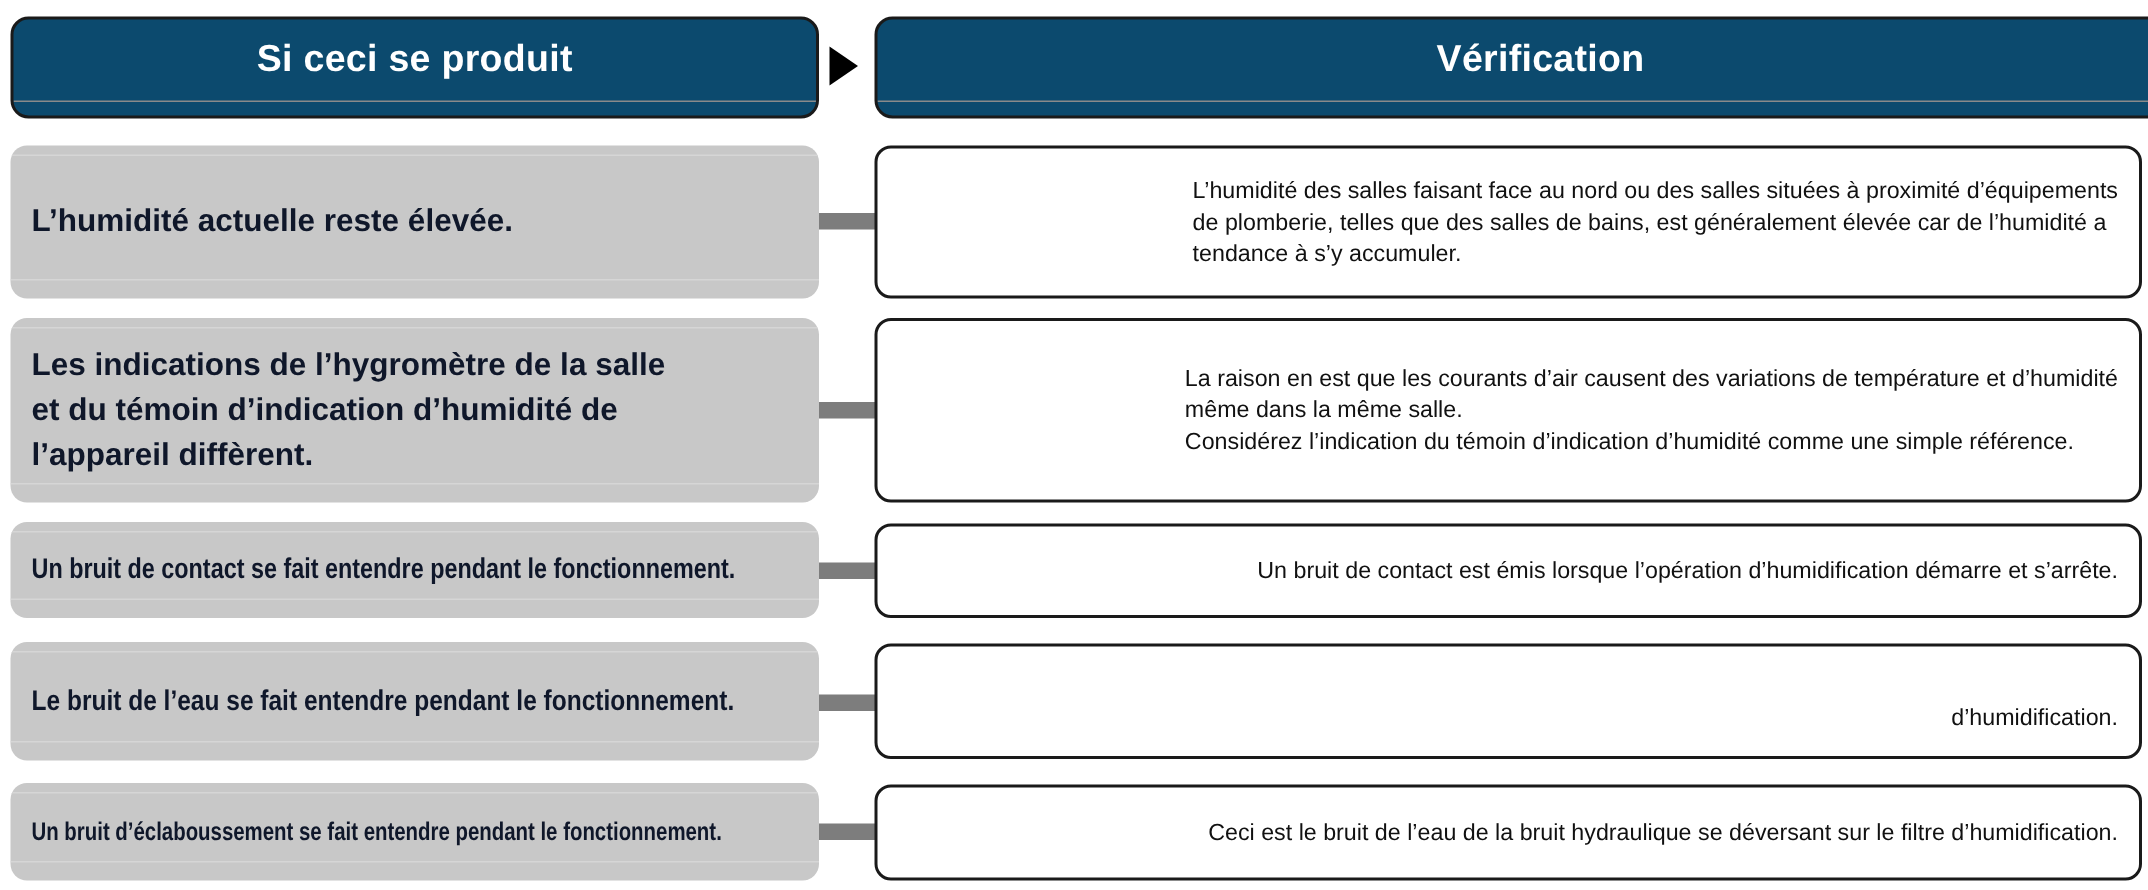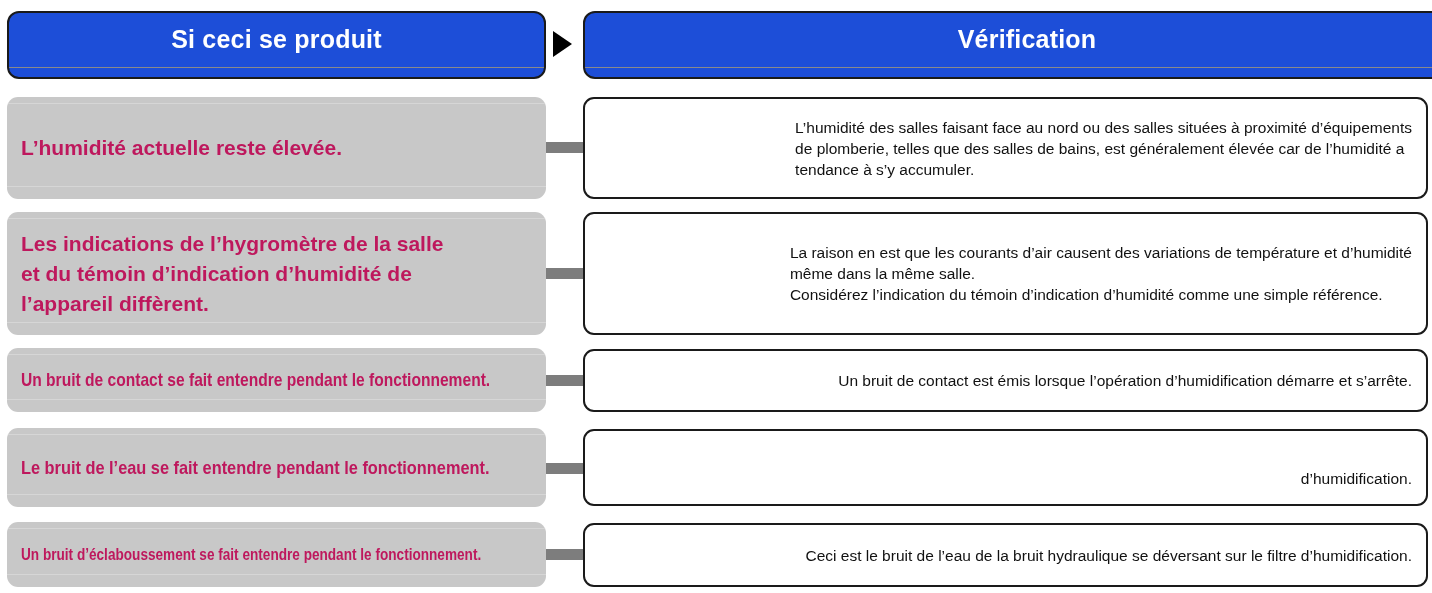--- a/index.html
+++ b/index.html
@@ -1,24 +1,24 @@
 <!DOCTYPE html>
 <html><head>
 <meta charset="utf-8">
 <style>
   html, body { margin:0; padding:0; background:#ffffff; }
   body { width:1432px; height:593px; position:relative; overflow:hidden; font-family:"Liberation Sans", sans-serif; }
-  .hdr { position:absolute; top:11px; height:68px; background:#1d4ed8; border:2px solid #1a1a1a; border-radius:12px; box-sizing:border-box; overflow:hidden; }
+  .hdr { position:absolute; top:11px; height:68px; background:#0c4a6e; border:2px solid #1a1a1a; border-radius:12px; box-sizing:border-box; overflow:hidden; }
   .hdr::after { content:""; position:absolute; left:0; right:0; top:54px; height:1px; background:#8a8a8a; }
   .hdr-text { position:absolute; left:0; right:0; top:12px; text-align:center; color:#ffffff; font-weight:bold; font-size:25px; letter-spacing:0.2px; }
   #hdr-left { left:7px; width:539px; }
   #hdr-right { left:583px; width:888px; }
   .arrow { position:absolute; left:553px; top:31px; width:0; height:0; border-top:13px solid transparent; border-bottom:13px solid transparent; border-left:19px solid #000; }
 
-  .cond { position:absolute; left:7px; width:539px; background:#c8c8c8; border-radius:11px; box-sizing:border-box; display:flex; align-items:center; padding-left:14px; color:#be185d; font-weight:bold; overflow:hidden; }
+  .cond { position:absolute; left:7px; width:539px; background:#c8c8c8; border-radius:11px; box-sizing:border-box; display:flex; align-items:center; padding-left:14px; color:#0f172a; font-weight:bold; overflow:hidden; }
   .cond::before { content:""; position:absolute; left:0; right:0; top:6px; height:1px; background:#d6d6d6; }
   .cond::after { content:""; position:absolute; left:0; right:0; bottom:12px; height:1px; background:#d6d6d6; }
   .cond span { position:relative; z-index:1; }
   .c-big { font-size:21px; line-height:28px; }
   .c-cond { font-size:17px; transform:scaleX(0.82); transform-origin:left center; white-space:nowrap; display:inline-block; }
 
   .conn { position:absolute; left:546px; width:38px; height:11px; background:#7d7d7d; }
 
   .chk { position:absolute; left:583px; width:845px; background:#fff; border:2px solid #1a1a1a; border-radius:11px; box-sizing:border-box; display:flex; align-items:center; padding-left:14px; padding-right:14px; color:#111; font-size:15.5px; line-height:21px;justify-content:flex-end; }
   .chk p { margin:0; }

